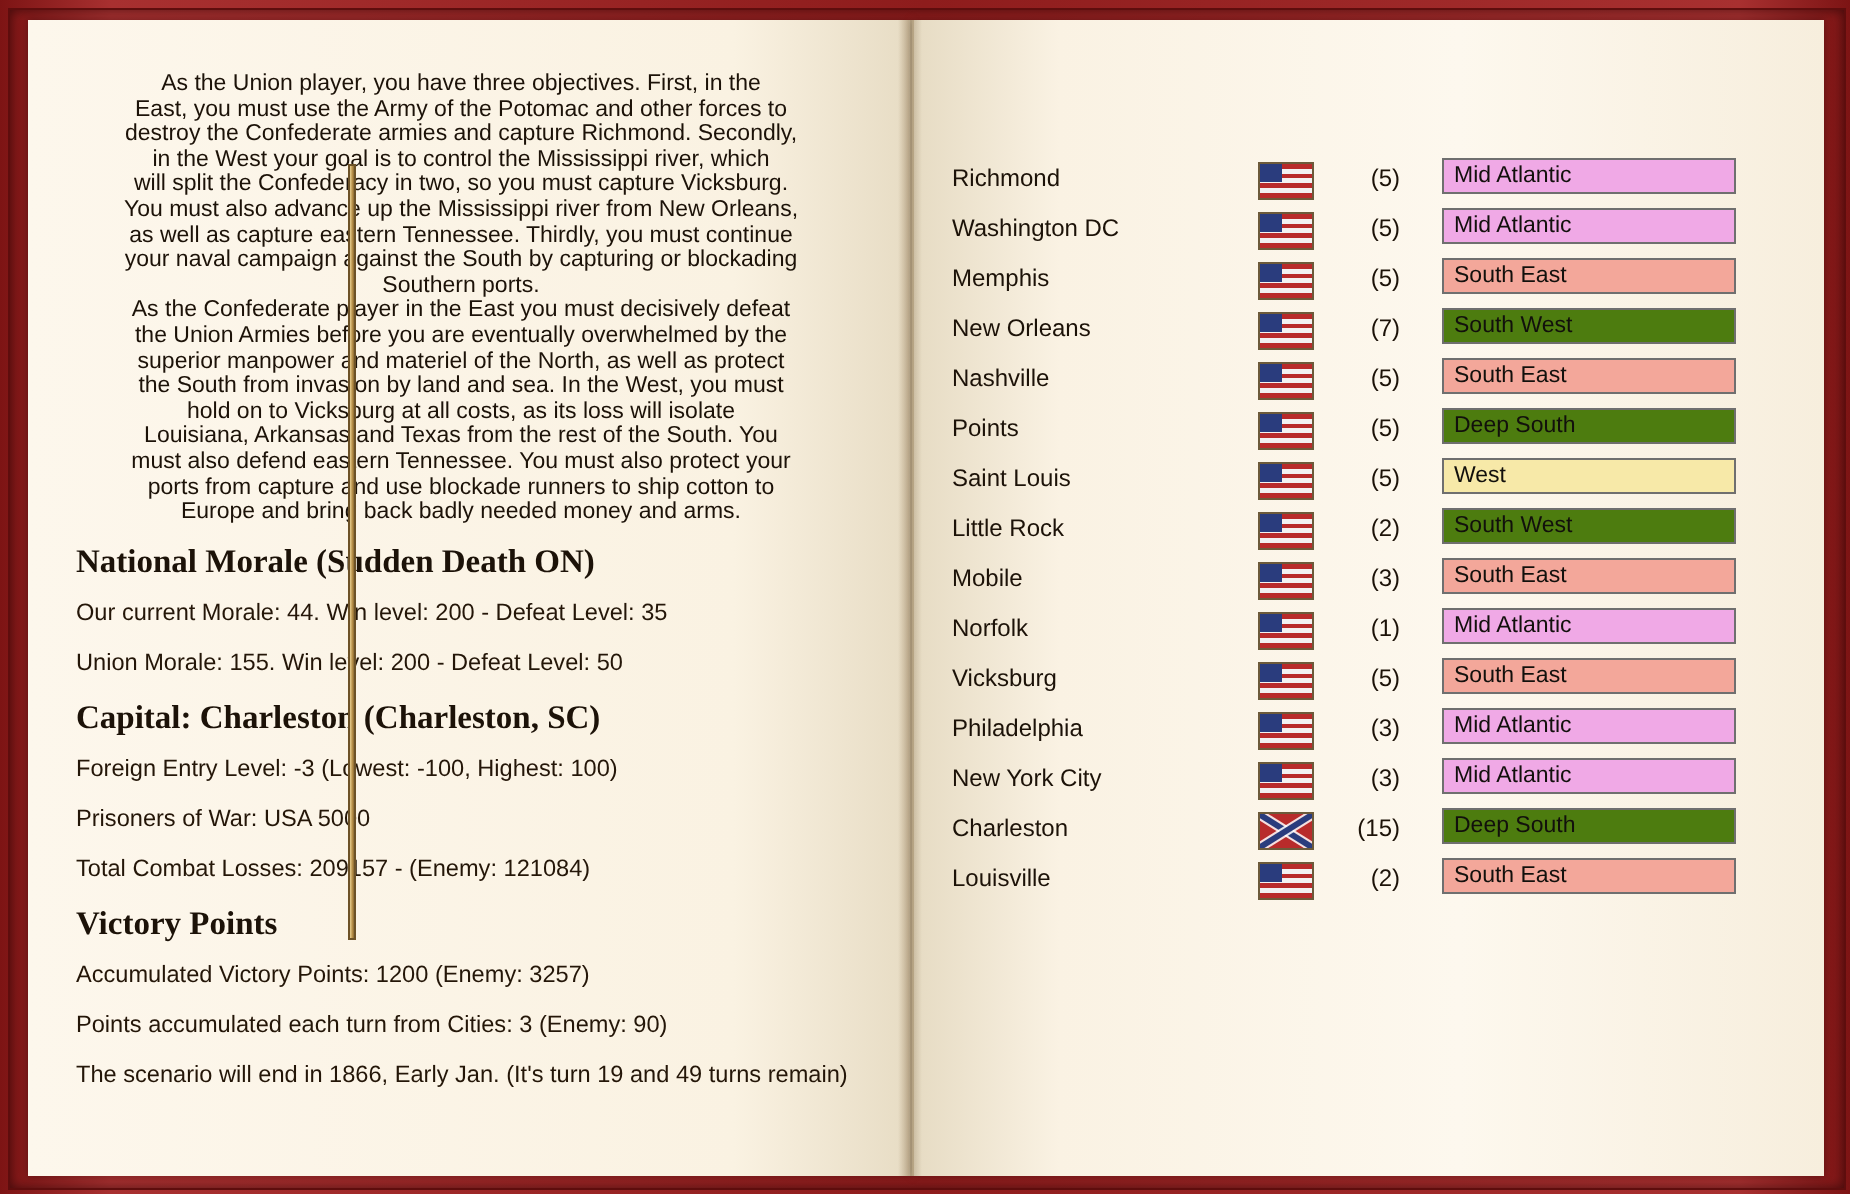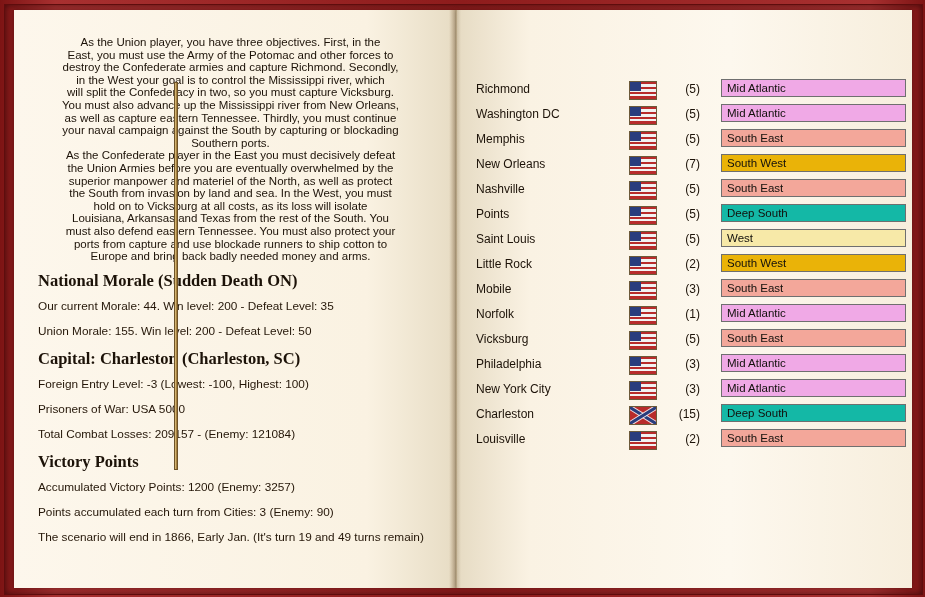--- a/index.html
+++ b/index.html
@@ -172,33 +172,33 @@
     position: absolute;
     left: 210px; top: 4px;
     width: 34px;
     text-align: right;
     font-size: 12px;
     color: #1c1208;
   }
   .obj-region {
     position: absolute;
     left: 265px; top: 1px;
-    width: 185px;
+    width: 147px;
     height: 18px;
     border: 1px solid #6f6f6f;
     box-sizing: border-box;
     font-size: 11.5px;
     line-height: 16px;
     padding-left: 5px;
     color: #12100c;
   }
   .r-mid { background: #f0a9e6; }
   .r-se  { background: #f3a79a; }
-  .r-sw  { background: #eab308; }
-  .r-ds  { background: #14b8a6; }
+  .r-sw  { background: #4d7c0f; }
+  .r-ds  { background: #4d7c0f; }
   .r-w   { background: #f7e9a8; }
 </style>
 </head>
 <body>
 
 <div id="screen">
   <div class="cover"></div>
   <div class="cover-edge"></div>
 
   <div class="page page-left">

